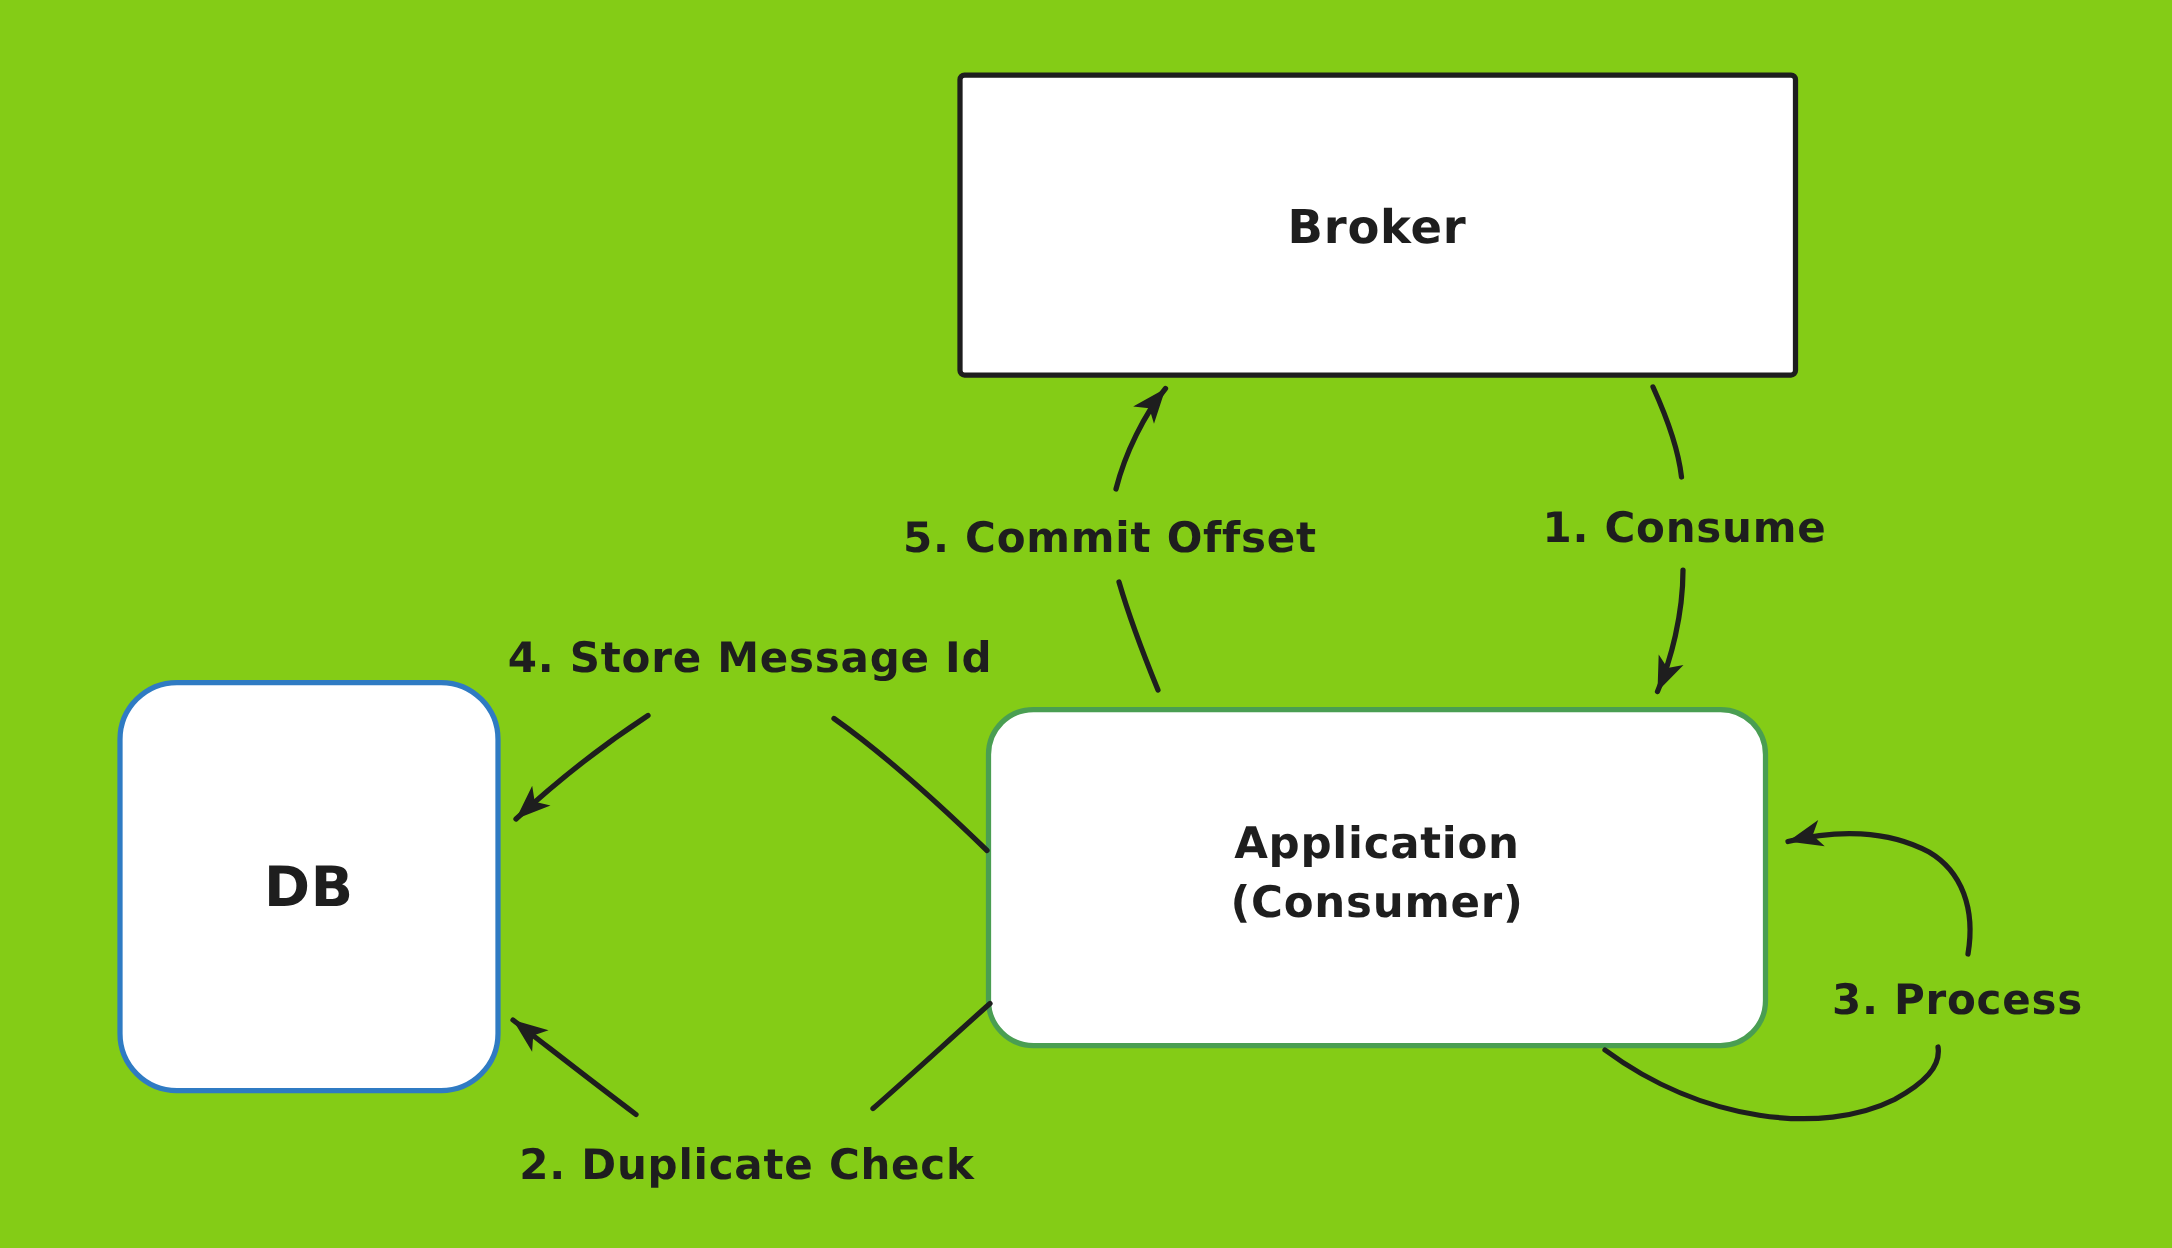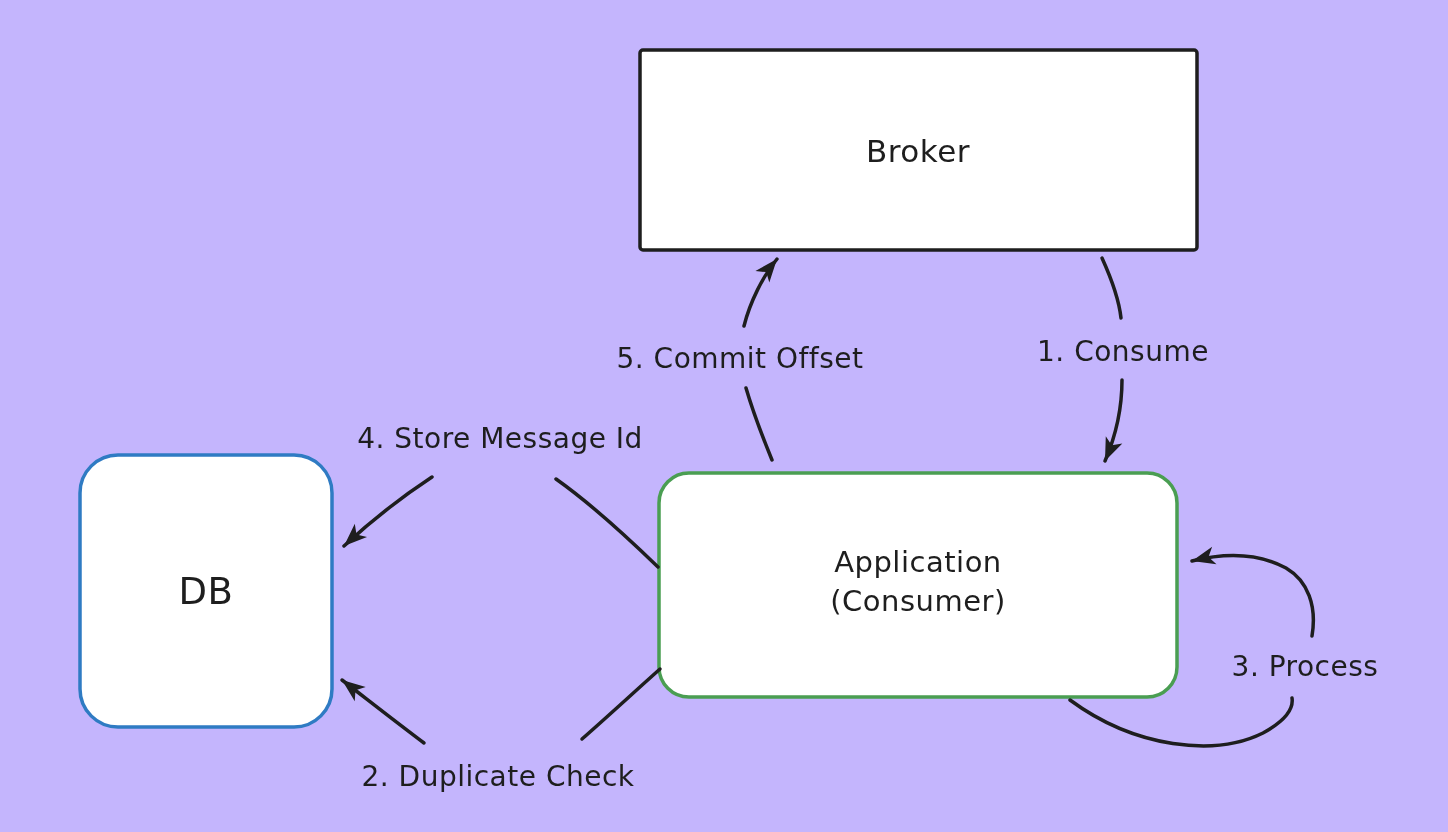--- a/index.html
+++ b/index.html
@@ -4,22 +4,23 @@
 <style>
   html, body {
     margin: 0;
     padding: 0;
     background: #ffffff;
   }
   .stage {
     position: relative;
     width: 1448px;
     height: 832px;
-    background: #c4b5fd;
+    background: #84cc16;
     overflow: hidden;
+    font-weight: bold;
   }
   svg text {
     font-family: "DejaVu Sans", sans-serif;
     fill: #1e1e1e;
     letter-spacing: 0.5px;
   }
   .node-label { font-size: 31px; }
   .app-label  { font-size: 29px; }
   .db-label   { font-size: 37px; }
   .edge-label { font-size: 28px; }

